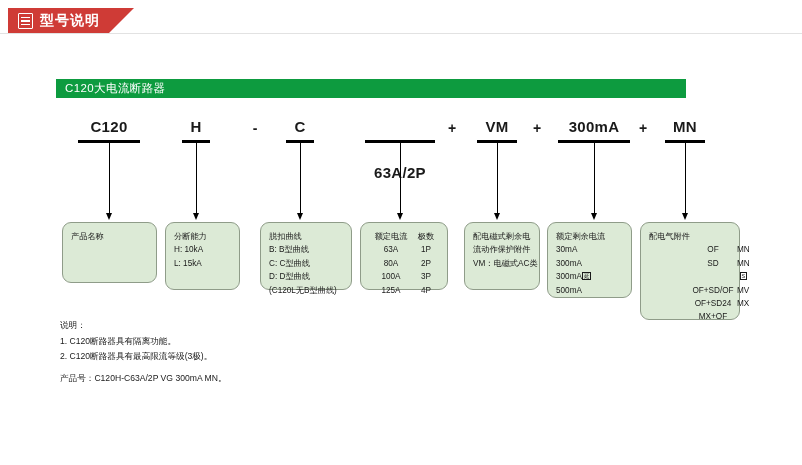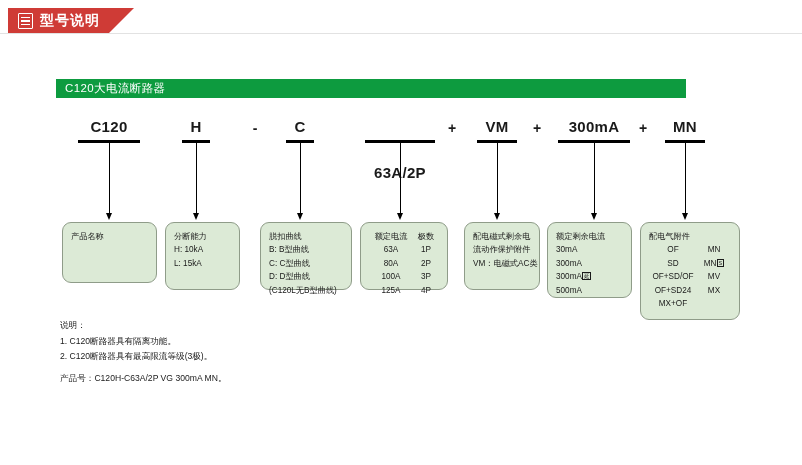--- a/index.html
+++ b/index.html
@@ -73,21 +73,21 @@
     position:absolute;box-sizing:border-box;
     background:#dcead6;border:1px solid #8f9c89;border-radius:9px;
     padding:7px 8px 6px 8px;
     font-size:8.2px;line-height:13.4px;color:#1a1a1a;
   }
   .desc-box .bx-title{display:block;white-space:nowrap;}
   .desc-box .bx-line{display:block;white-space:nowrap;}
   .two-col{display:flex;text-align:center;}
   .two-col .col-a{width:44px;flex:none;}
   .two-col .col-b{flex:1;}
-  .col-acc-a{width:48px;flex:none;}
+  .col-acc-a{width:48px;flex:none;margin-left:40px;}
   .boxglyph{
     display:inline-block;border:1px solid #1a1a1a;
     font-size:5.5px;line-height:6px;padding:0 1px;
     vertical-align:middle;position:relative;top:-1px;
   }
 
   
   .notes{
     position:absolute;left:60px;top:318px;width:730px;
     font-size:8.6px;line-height:15.6px;color:#1a1a1a;

